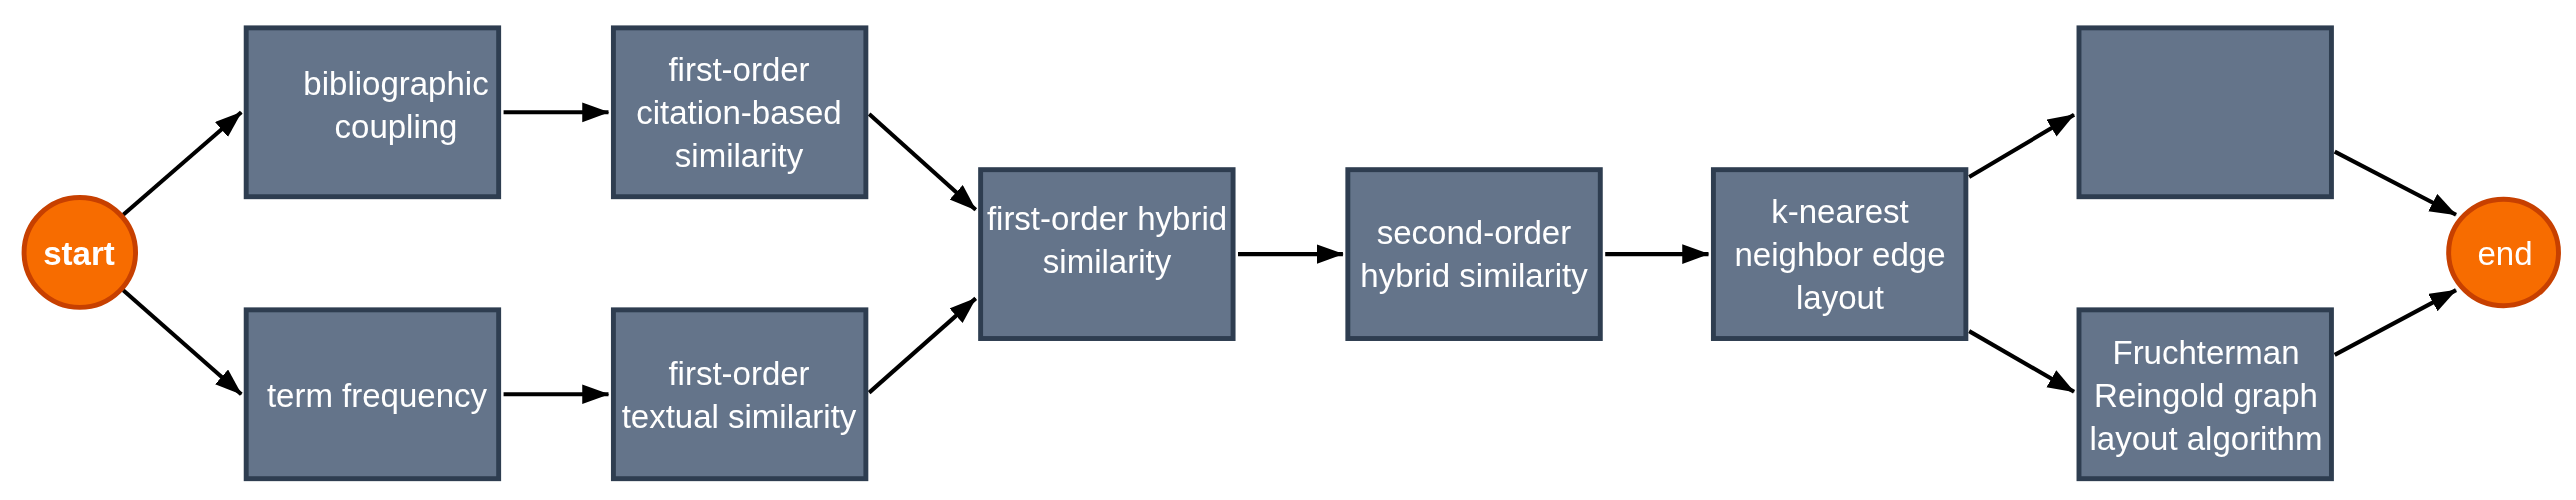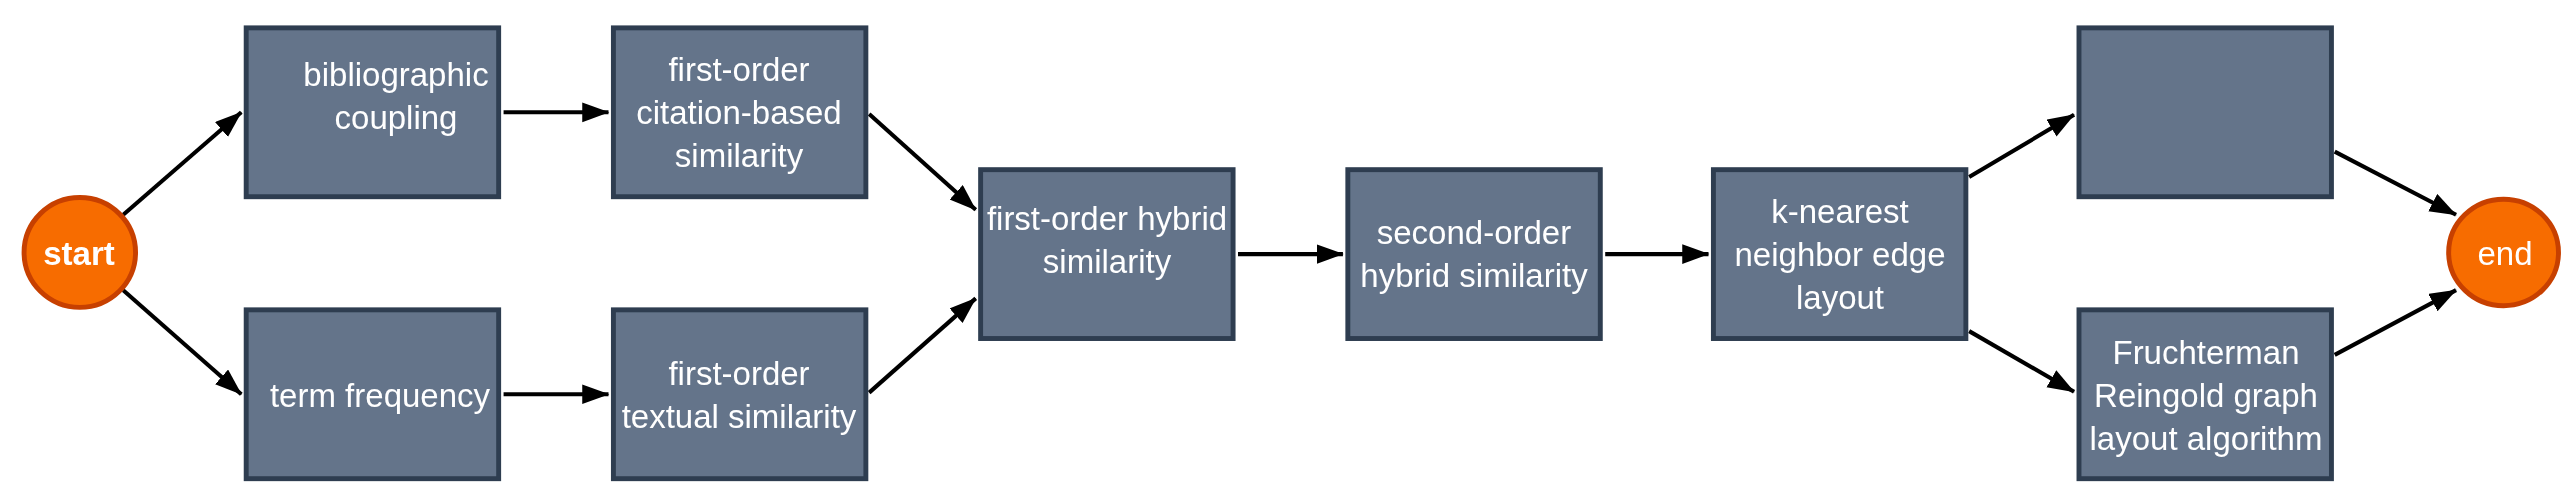--- a/index.html
+++ b/index.html
@@ -88,28 +88,28 @@
       <rect class="process-rect" x="2089" y="207" width="308" height="206"></rect>
       <rect class="process-rect" x="2535" y="34" width="308" height="206"></rect>
       <rect class="process-rect" x="2535" y="378" width="308" height="206"></rect>
 
       <ellipse class="terminal-ellipse" cx="3053" cy="308" rx="67" ry="65"></ellipse>
     </g>
   </svg>
 
   <div class="node-label terminal-label" style="left:79px; top:253px;font-weight:bold;">start</div>
 
-  <div class="node-label" style="left:372px; top:96px;padding-left:48px;">bibliographic
+  <div class="node-label" style="left:372px; top:105px;padding-left:48px;">bibliographic
 coupling</div>
 
   <div class="node-label" style="left:739px; top:112px;">first-order
 citation-based
 similarity</div>
 
-  <div class="node-label" style="left:380px; top:395px;">term frequency</div>
+  <div class="node-label" style="left:360px; top:395px;text-align:right;">term frequency</div>
 
   <div class="node-label" style="left:739px; top:395px;">first-order
 textual similarity</div>
 
   <div class="node-label" style="left:1107px; top:240px;">first-order hybrid
 similarity</div>
 
   <div class="node-label" style="left:1474px; top:254px;">second-order
 hybrid similarity</div>
 

